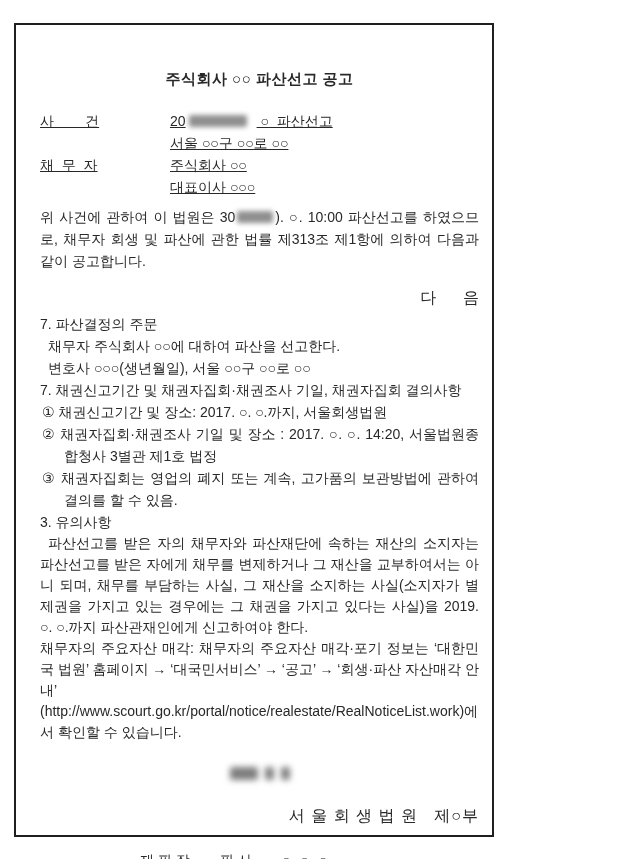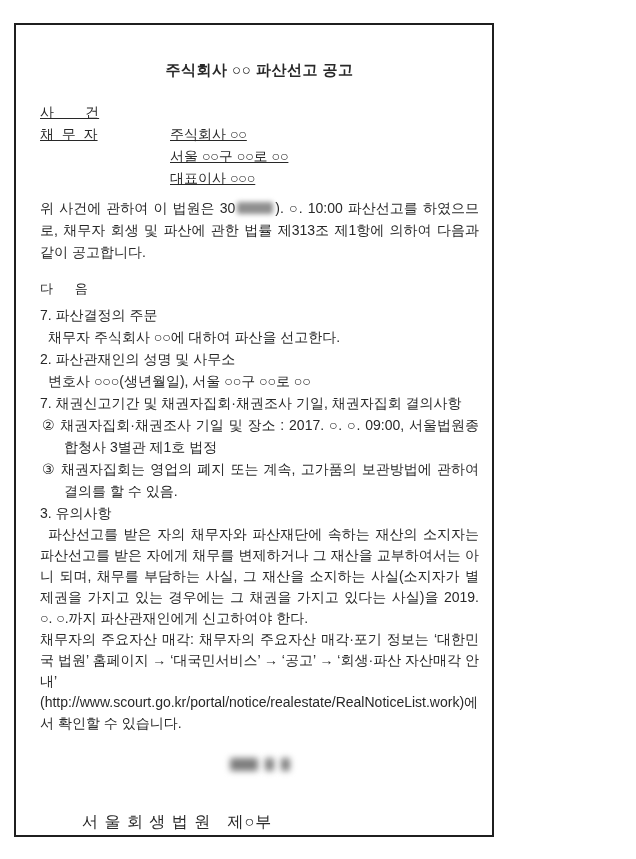--- a/index.html
+++ b/index.html
@@ -4,95 +4,96 @@
 <style>
   html,body{margin:0;padding:0;background:#ffffff;}
   body{
     width:636px;height:859px;position:relative;overflow:hidden;
     font-family:"Liberation Sans","DejaVu Sans",sans-serif;
     color:#282828;
   }
   .page{
     position:absolute;left:14px;top:23px;width:480px;height:814px;
     box-sizing:border-box;border:2px solid #1f1f1f;background:#ffffff;
-    padding:34px 13px 0 24px;
+    padding:43px 13px 0 24px;
     font-size:14px;line-height:22px;
   }
   .title{
     text-align:center;font-weight:bold;font-size:15px;letter-spacing:.5px;
     margin:0 0 20px 0;
   }
   .case-row{display:flex;text-decoration:underline;}
   .case-label{width:130px;white-space:pre;flex:0 0 130px;}
   .case-value{white-space:pre;}
   .intro{margin:8px 0 0 0;text-align:justify;}
-  .daum{margin:15px 0 4px 0;text-align:left;white-space:pre;font-size:13px;}
+  .daum{margin:15px 0 4px 0;text-align:right;white-space:pre;font-size:16px;}
   .line{text-align:justify;}
   .ind8{padding-left:8px;}
   .sub{padding-left:24px;text-indent:-22px;text-align:justify;}
   .p4{text-align:justify;line-height:21px;}
   .p4.first{text-indent:8px;}
   .url-para{word-break:break-all;}
   .blob{
     display:inline-block;background:#8f8f8f;border-radius:2px;
     filter:blur(2.5px);vertical-align:-1px;height:12px;
   }
   .blob.case{width:58px;margin:0 10px 0 3px;}
   .blob.date{width:36px;margin:0 2px;}
   .redacted-date{margin-top:20px;text-align:center;}
   .redacted-date .blob{filter:blur(3px);background:#7d7d7d;height:13px;}
   .rd-a{width:28px;margin-right:7px;}
   .rd-b{width:9px;margin-right:7px;}
   .rd-c{width:9px;}
   .court{
-    margin-top:35px;text-align:left;padding-left:42px;
+    margin-top:20px;text-align:right;padding-left:42px;
     white-space:pre;font-size:16px;letter-spacing:1px;
   }
   .judges{margin-top:24px;margin-left:100px;}
   .jrow{display:flex;line-height:19.5px;white-space:pre;}
   .jcol1{flex:0 0 80px;}
   .jcol2{flex:0 0 62px;}
   .jcol3{letter-spacing:3px;}
 </style>
 </head>
 <body>
 
 <div class="page">
 
   <h1 class="title">주식회사 ○○ 파산선고 공고</h1>
 
   <div class="case-row">
     <span class="case-label">사        건</span>
+    <span class="case-value"><span>20</span><span class="blob case"></span><span> ○  파산선고</span></span>
   </div>
 
   <div class="case-row">
+    <span class="case-label"></span>
+    <span class="case-value">서울 ○○구 ○○로 ○○</span>
+  </div>
+  <div class="case-row">
     <span class="case-label">채  무  자</span>
     <span class="case-value">주식회사 ○○</span>
-  </div>
-  <div class="case-row">
-    <span class="case-label"></span>
-    <span class="case-value">서울 ○○구 ○○로 ○○</span>
   </div>
   <div class="case-row">
     <span class="case-label"></span>
     <span class="case-value">대표이사 ○○○</span>
   </div>
 
   <p class="intro"><span>위 사건에 관하여 이 법원은 30</span><span class="blob date"></span><span>). ○. 10:00 파산선고를 하였으므로, 채무자 회생 및 파산에 관한 법률 제313조 제1항에 의하여 다음과 같이 공고합니다.</span></p>
 
   <div class="daum">다      음</div>
 
   <div class="line">7. 파산결정의 주문</div>
   <div class="line ind8">채무자 주식회사 ○○에 대하여 파산을 선고한다.</div>
 
-  <div class="line">2. 파산관재인의 성명 및 사무소</div>
   <div class="line ind8">변호사 ○○○(생년월일), 서울 ○○구 ○○로 ○○</div>
 
   <div class="line">7. 채권신고기간 및 채권자집회·채권조사 기일, 채권자집회 결의사항</div>
-  <div class="sub">② 채권자집회·채권조사 기일 및 장소 : 2017. ○. ○. 09:00, 서울법원종합청사 3별관 제1호 법정</div>
+  <div class="sub">① 채권신고기간 및 장소: 2017. ○. ○.까지, 서울회생법원</div>
+  <div class="sub">② 채권자집회·채권조사 기일 및 장소 : 2017. ○. ○. 14:20, 서울법원종합청사 3별관 제1호 법정</div>
   <div class="sub">③ 채권자집회는 영업의 폐지 또는 계속, 고가품의 보관방법에 관하여 결의를 할 수 있음.</div>
 
   <div class="line">3. 유의사항</div>
   <div class="p4 first">파산선고를 받은 자의 채무자와 파산재단에 속하는 재산의 소지자는 파산선고를 받은 자에게 채무를 변제하거나 그 재산을 교부하여서는 아니 되며, 채무를 부담하는 사실, 그 재산을 소지하는 사실(소지자가 별제권을 가지고 있는 경우에는 그 채권을 가지고 있다는 사실)을 2019. ○. ○.까지 파산관재인에게 신고하여야 한다.</div>
   <div class="p4">채무자의 주요자산 매각: 채무자의 주요자산 매각·포기 정보는 ‘대한민국 법원’ 홈페이지 → ‘대국민서비스’ → ‘공고’ → ‘회생·파산 자산매각 안내’</div>
   <div class="p4 url-para">(http://www.scourt.go.kr/portal/notice/realestate/RealNoticeList.work)에서 확인할 수 있습니다.</div>
 
   <div class="redacted-date">
     <span class="blob rd-a"></span><span class="blob rd-b"></span><span class="blob rd-c"></span>
   </div>

